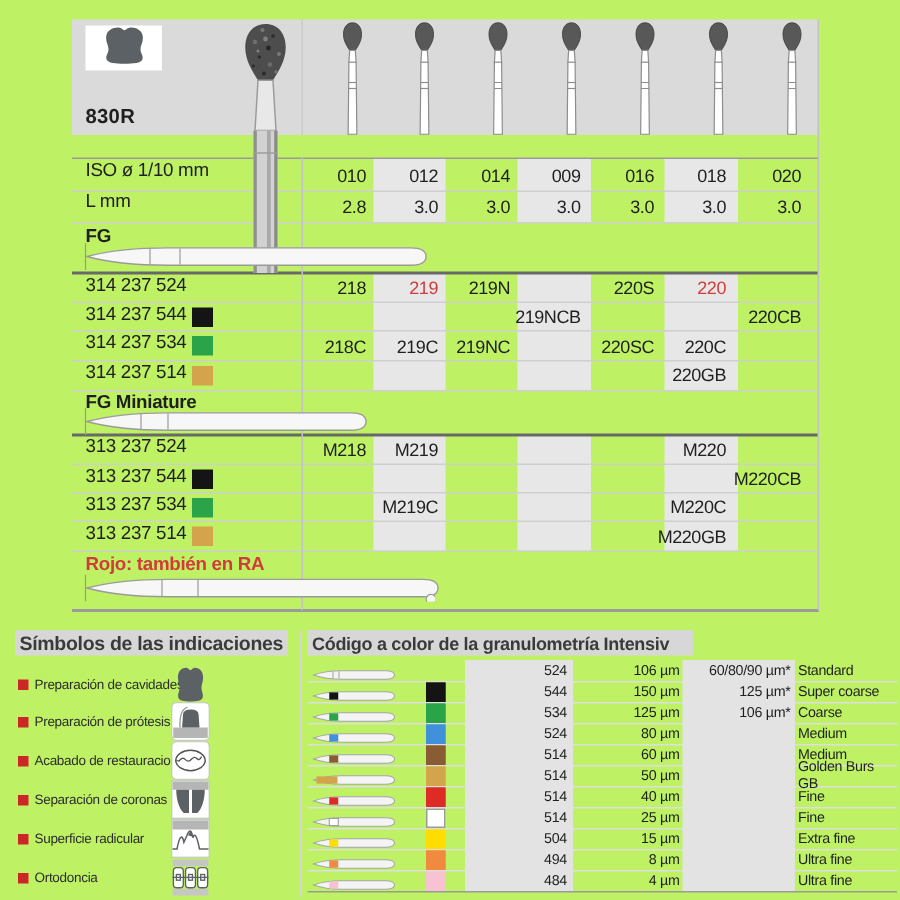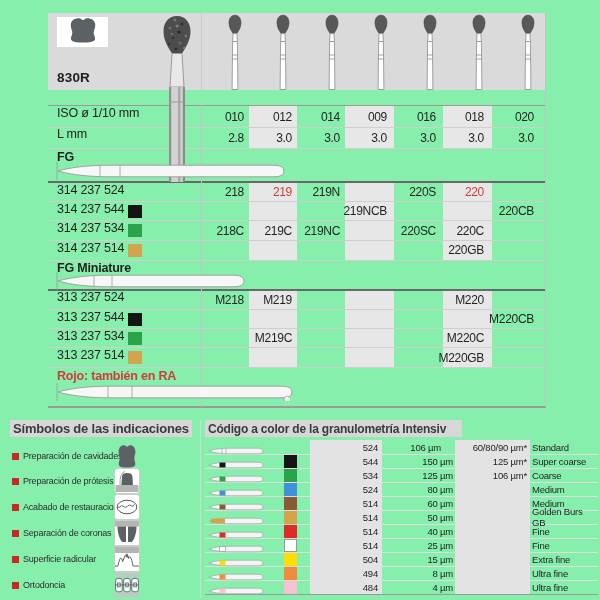--- a/index.html
+++ b/index.html
@@ -1,16 +1,16 @@
 <!DOCTYPE html>
 <html><head>
 <meta charset="utf-8">
 <style>
   html,body{margin:0;padding:0;background:#fff;}
-  .page{position:relative;width:600px;height:600px;background:#86efac;overflow:hidden;
+  .page{position:relative;width:600px;height:600px;background:#bef264;overflow:hidden;
         font-family:"Liberation Sans",sans-serif;color:#1f1f1f;}
   .abs{position:absolute;}
   .hline{position:absolute;left:48px;width:498px;background:#cfcfcf;}
   .vline{position:absolute;width:1px;background:#c2c2c2;}
   .band{position:absolute;left:48px;top:13px;width:498px;height:77px;background:#dadada;}
   .iconbox{position:absolute;left:57px;top:17px;width:51px;height:30px;background:#fff;
            display:flex;align-items:center;justify-content:center;}
   .model{position:absolute;left:57px;top:70px;font-size:13.5px;font-weight:bold;letter-spacing:.2px;}
   .shade{position:absolute;background:#e7e7e7;}
   .rowlabel{position:absolute;left:48px;font-size:12.5px;letter-spacing:-.2px;display:flex;padding-left:9px;box-sizing:border-box;}
@@ -285,21 +285,21 @@
 
   <div class="sec-head" style="left:205px;top:420px;width:257px;height:17px;font-size:12px;">Código a color de la granulometría Intensiv</div>
   <div id="grit">
       <div class="gritrow" style="top: 440px;">
         <span class="abs" style="left:3px;top:2px;"><svg width="58" height="10" viewBox="0 0 58 10">
             <path d="M1,5 C6,3.2 12,2.2 20,2.2 L49,2.2 Q55,2.2 55,5 Q55,7.8 49,7.8 L20,7.8 C12,7.8 6,6.8 1,5 Z" fill="#f4f4f4" stroke="#a5a5a5" stroke-width="0.7"></path>
             <line x1="14" y1="2.6" x2="14" y2="7.4" stroke="#a5a5a5" stroke-width="0.7"></line>
             <line x1="18" y1="2.6" x2="18" y2="7.4" stroke="#a5a5a5" stroke-width="0.7"></line>
           </svg></span>
         <span class="gcell gray rt" style="left:105px;width:72px;padding-right:4px;">524</span>
-        <span class="gcell rt" style="left:177px;width:73px;padding-right:14px;">106 µm</span>
+        <span class="gcell rt" style="left:177px;width:73px;padding-right:2px;">106 µm</span>
         <span class="gcell gray rt" style="left:250px;width:75px;padding-right:3px;">60/80/90 µm*</span>
         <span class="gcell" style="left:327px;width:66px;">Standard</span>
       </div>
       <div class="gritrow" style="top: 454px;">
         <span class="abs" style="left:3px;top:2px;"><svg width="58" height="10" viewBox="0 0 58 10">
             <path d="M1,5 C6,3.2 12,2.2 20,2.2 L49,2.2 Q55,2.2 55,5 Q55,7.8 49,7.8 L20,7.8 C12,7.8 6,6.8 1,5 Z" fill="#f4f4f4" stroke="#a5a5a5" stroke-width="0.7"></path>
             <rect x="11.5" y="2.6" width="6" height="4.8" fill="#141414" stroke="none" stroke-width="0.7"></rect>
           </svg></span>
         <span class="gsq" style="left:79px;background:#141414;border:1px solid #141414;"></span>
         <span class="gcell gray rt" style="left:105px;width:72px;padding-right:4px;">544</span>

